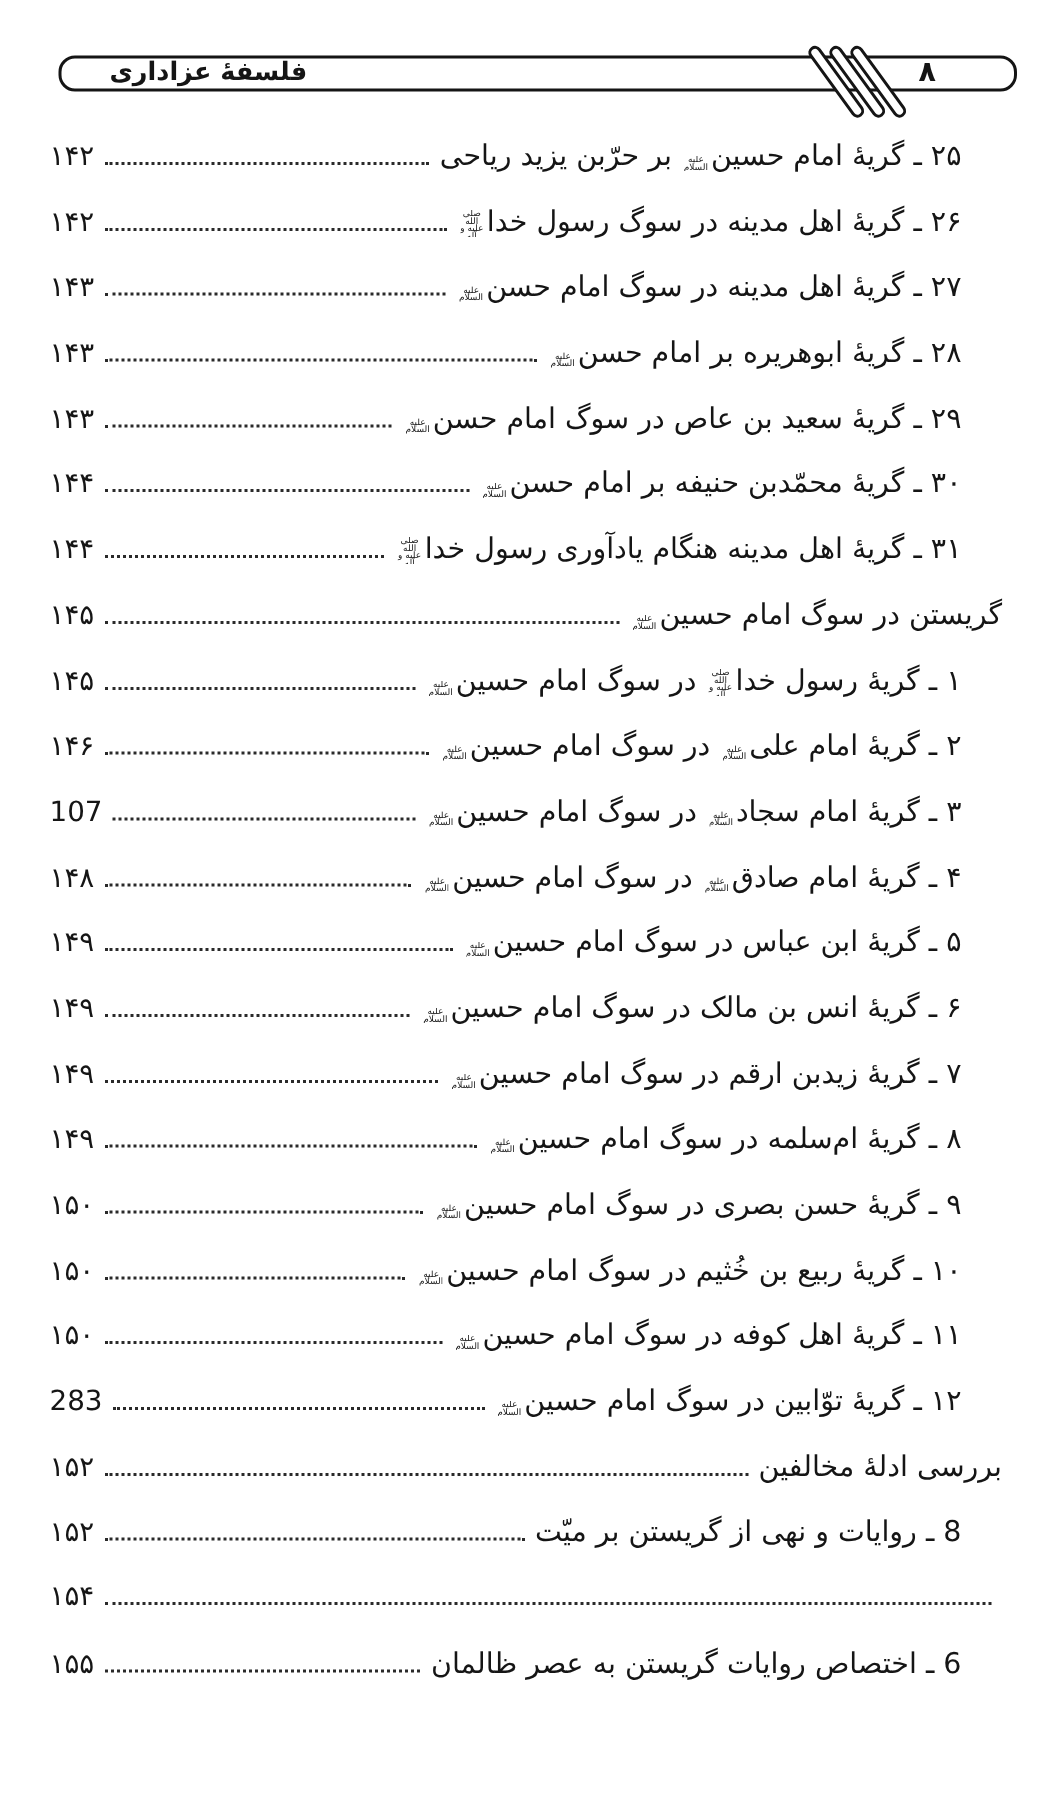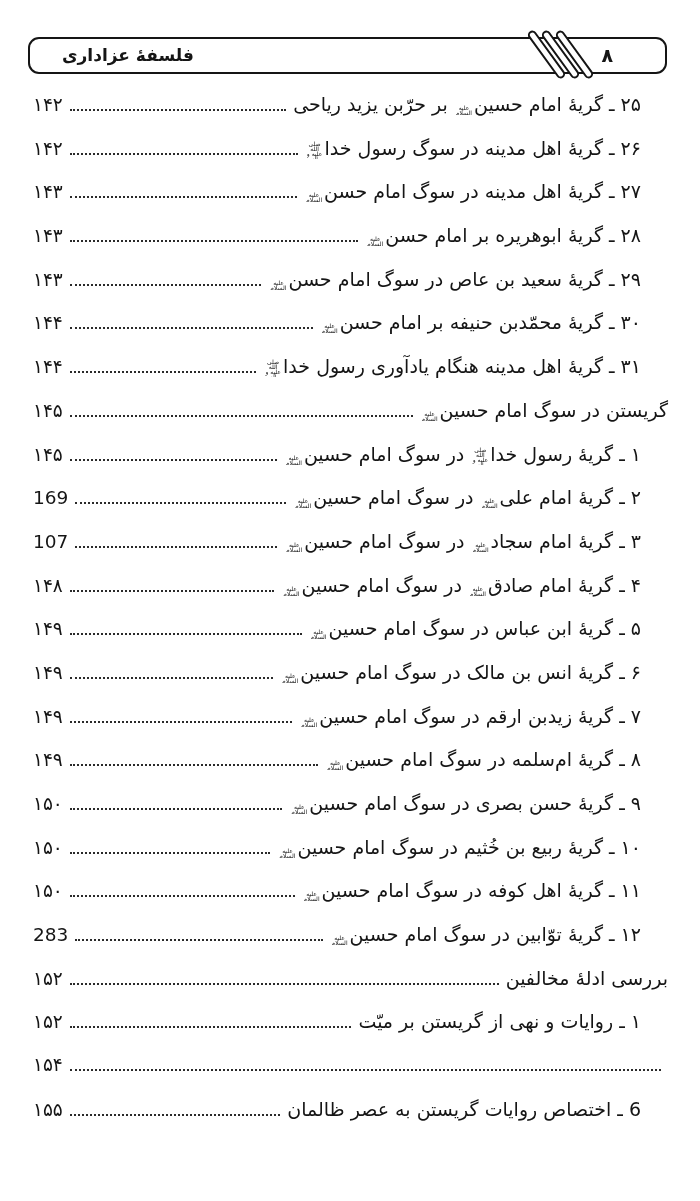--- a/index.html
+++ b/index.html
@@ -8,22 +8,22 @@
     background: #ffffff;
     font-family: "DejaVu Sans", sans-serif;
     color: #151515;
     overflow: hidden;
     position: relative;
   }
 
   
   .header-bar {
     position: absolute;
-    left: 28px; top: 37px;
-    width: 639px; height: 37px;
+    left: 39px; top: 37px;
+    width: 639px; height: 24px;
     border: 2.5px solid #151515;
     border-radius: 11px;
     background: #ffffff;
   }
   .header-title {
     position: absolute;
     left: 32px; top: 50%;
     transform: translateY(-54%);
     font-size: 17px;
     font-weight: bold;
@@ -154,21 +154,21 @@
       <span class="page">۱۴۵</span>
     </div>
     <div class="row indent">
       <span class="title">۱ ـ گریهٔ رسول خدا<span class="hon">صلی الله علیه و آله</span> در سوگ امام حسین<span class="hon">علیه السلام</span></span>
       <span class="dots"></span>
       <span class="page">۱۴۵</span>
     </div>
     <div class="row indent">
       <span class="title">۲ ـ گریهٔ امام علی<span class="hon">علیه السلام</span> در سوگ امام حسین<span class="hon">علیه السلام</span></span>
       <span class="dots"></span>
-      <span class="page">169</span>
+      <span class="page">۱۴۶</span>
     </div>
     <div class="row indent">
       <span class="title">۳ ـ گریهٔ امام سجاد<span class="hon">علیه السلام</span> در سوگ امام حسین<span class="hon">علیه السلام</span></span>
       <span class="dots"></span>
       <span class="page">107</span>
     </div>
     <div class="row indent">
       <span class="title">۴ ـ گریهٔ امام صادق<span class="hon">علیه السلام</span> در سوگ امام حسین<span class="hon">علیه السلام</span></span>
       <span class="dots"></span>
       <span class="page">۱۴۸</span>
@@ -212,21 +212,21 @@
       <span class="title">۱۲ ـ گریهٔ توّابین در سوگ امام حسین<span class="hon">علیه السلام</span></span>
       <span class="dots"></span>
       <span class="page">283</span>
     </div>
     <div class="row">
       <span class="title">بررسی ادلهٔ مخالفین</span>
       <span class="dots"></span>
       <span class="page">۱۵۲</span>
     </div>
     <div class="row indent">
-      <span class="title">۱ ـ روایات و نهی از گریستن بر میّت</span>
+      <span class="title">8 ـ روایات و نهی از گریستن بر میّت</span>
       <span class="dots"></span>
       <span class="page">۱۵۲</span>
     </div>
     <div class="row indent">
       <span class="dots"></span>
       <span class="page">۱۵۴</span>
     </div>
     <div class="row indent">
       <span class="title">6 ـ اختصاص روایات گریستن به عصر ظالمان</span>
       <span class="dots"></span>

